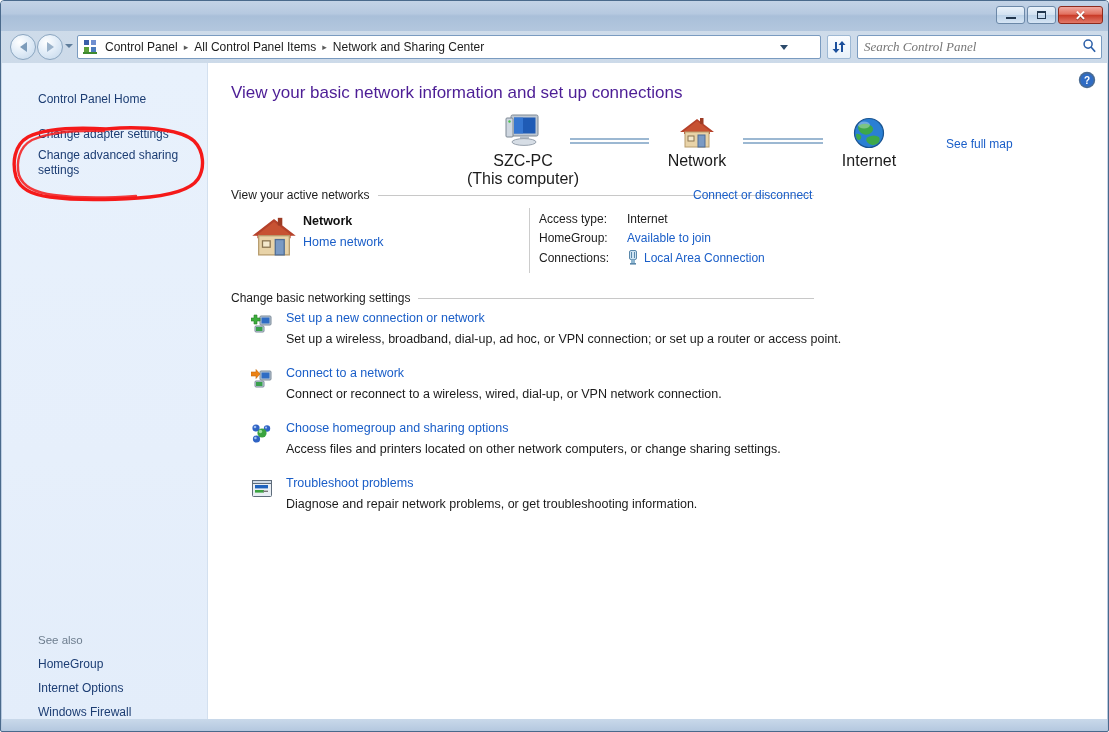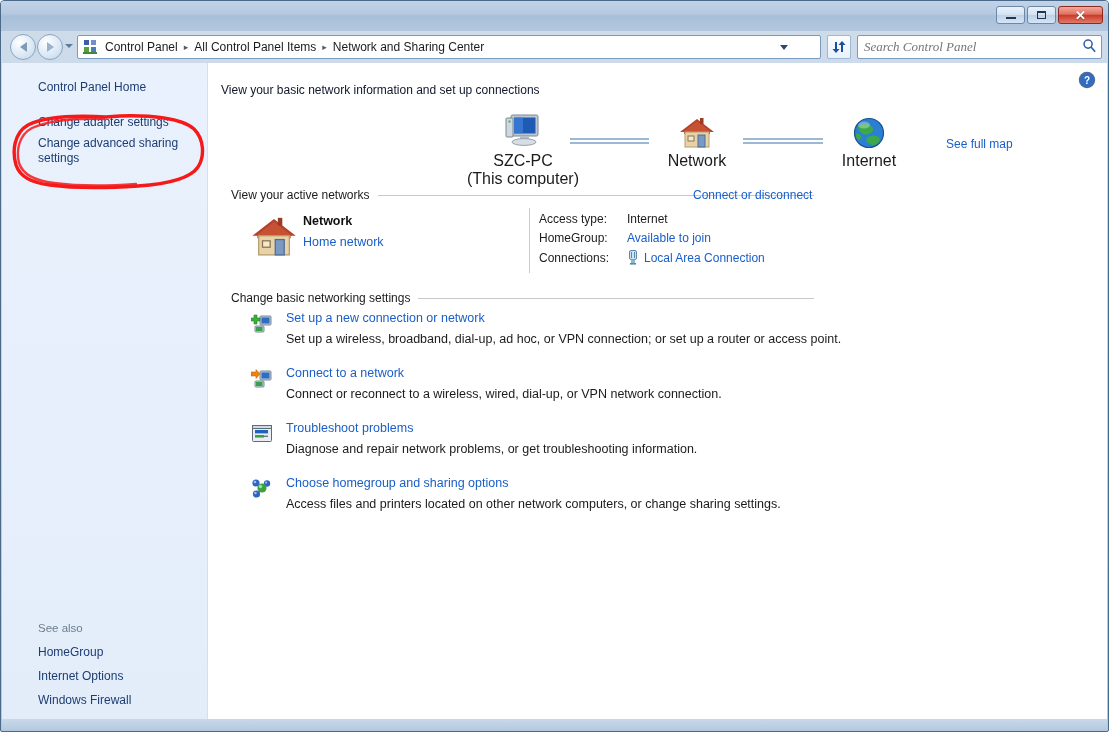--- a/index.html
+++ b/index.html
@@ -171,21 +171,21 @@
     width: 1105px; height: 657px;
     background: #ffffff;
   }
   #sidebar {
     position: absolute;
     left: 0; top: 0;
     width: 206px; height: 657px;
     background: linear-gradient(to bottom, #e8f1fc 0%, #e6effb 60%, #e3edfa 100%);
     border-right: 1px solid #d3e0ef;
   }
-  #sidebar-inner { position: relative; height: 100%; }
+  #sidebar-inner { position: relative; height: 100%; margin-top: 12px; }
   .side-link {
     position: absolute;
     left: 36px;
     font-size: 12px;
     color: #1c3d73;
     line-height: 15px;
     cursor: pointer;
   }
   #side-home { top: 17px; }
   #side-adapter { top: 52px; text-align: right; }
@@ -213,23 +213,23 @@
     width: 898px; height: 657px;
     background: #ffffff;
   }
   #helpbtn {
     position: absolute; right: 11px; top: 8px;
     width: 18px; height: 18px;
     cursor: pointer;
   }
   #page-title {
     position: absolute;
-    left: 12px; top: 20px;
-    font-size: 12px;
-    color: #0f172a;
+    left: 22px; top: 20px;
+    font-size: 17px;
+    color: #4c1d95;
   }
 
   
   #netmap { position: absolute; left: 0; top: 45px; width: 898px; height: 75px; }
   .node {
     position: absolute;
     text-align: center;
     width: 120px;
   }
   .node .icon-wrap { height: 42px; display:flex; align-items:flex-end; justify-content:center; }
@@ -567,46 +567,46 @@
               <polygon points="0,4 5,4 5,1.5 9,6 5,10.5 5,8 0,8" fill="#ec8214" stroke="#c26a0c" stroke-width=".6"></polygon>
             </svg>
           </span>
           <span class="s-link">Connect to a network</span>
           <span class="s-desc">Connect or reconnect to a wireless, wired, dial-up, or VPN network connection.</span>
         </div>
 
         <div class="setting-item">
           <span class="s-icon">
             <svg width="22" height="22" viewBox="0 0 22 22">
-              <rect x="1.5" y="2.5" width="19" height="16" rx="1" fill="#e9eef4" stroke="#5e6c7b"></rect>
-              <rect x="1.5" y="2.5" width="19" height="3" fill="#cfdae6" stroke="#5e6c7b"></rect>
-              <rect x="4" y="7" width="13" height="3.4" fill="#1f62bd"></rect>
-              <rect x="4" y="12" width="9" height="2.6" fill="#3aa33f"></rect>
-              <rect x="12" y="12.6" width="5" height="1.4" fill="#777"></rect>
-            </svg>
-          </span>
-          <span class="s-link">Troubleshoot problems</span>
-          <span class="s-desc">Diagnose and repair network problems, or get troubleshooting information.</span>
-        </div>
-
-        <div class="setting-item">
-          <span class="s-icon">
-            <svg width="22" height="22" viewBox="0 0 22 22">
               <circle cx="5" cy="5" r="3.6" fill="#2f63c4"></circle>
               <circle cx="4" cy="4" r="1.3" fill="#9dc0f0"></circle>
               <circle cx="16" cy="5.5" r="3.2" fill="#2f63c4"></circle>
               <circle cx="15" cy="4.6" r="1.1" fill="#9dc0f0"></circle>
               <circle cx="11" cy="10" r="4.6" fill="#3aa33f"></circle>
               <circle cx="9.5" cy="8.5" r="1.7" fill="#9ee0a0"></circle>
               <circle cx="5.5" cy="16" r="3.6" fill="#2f63c4"></circle>
               <circle cx="4.4" cy="15" r="1.3" fill="#9dc0f0"></circle>
             </svg>
           </span>
           <span class="s-link">Choose homegroup and sharing options</span>
           <span class="s-desc">Access files and printers located on other network computers, or change sharing settings.</span>
         </div>
 
+        <div class="setting-item">
+          <span class="s-icon">
+            <svg width="22" height="22" viewBox="0 0 22 22">
+              <rect x="1.5" y="2.5" width="19" height="16" rx="1" fill="#e9eef4" stroke="#5e6c7b"></rect>
+              <rect x="1.5" y="2.5" width="19" height="3" fill="#cfdae6" stroke="#5e6c7b"></rect>
+              <rect x="4" y="7" width="13" height="3.4" fill="#1f62bd"></rect>
+              <rect x="4" y="12" width="9" height="2.6" fill="#3aa33f"></rect>
+              <rect x="12" y="12.6" width="5" height="1.4" fill="#777"></rect>
+            </svg>
+          </span>
+          <span class="s-link">Troubleshoot problems</span>
+          <span class="s-desc">Diagnose and repair network problems, or get troubleshooting information.</span>
+        </div>
+
       </div>
     </div>
   </div>
 
   <div id="bottomchrome"></div>
 </div>
 
 </body></html>

